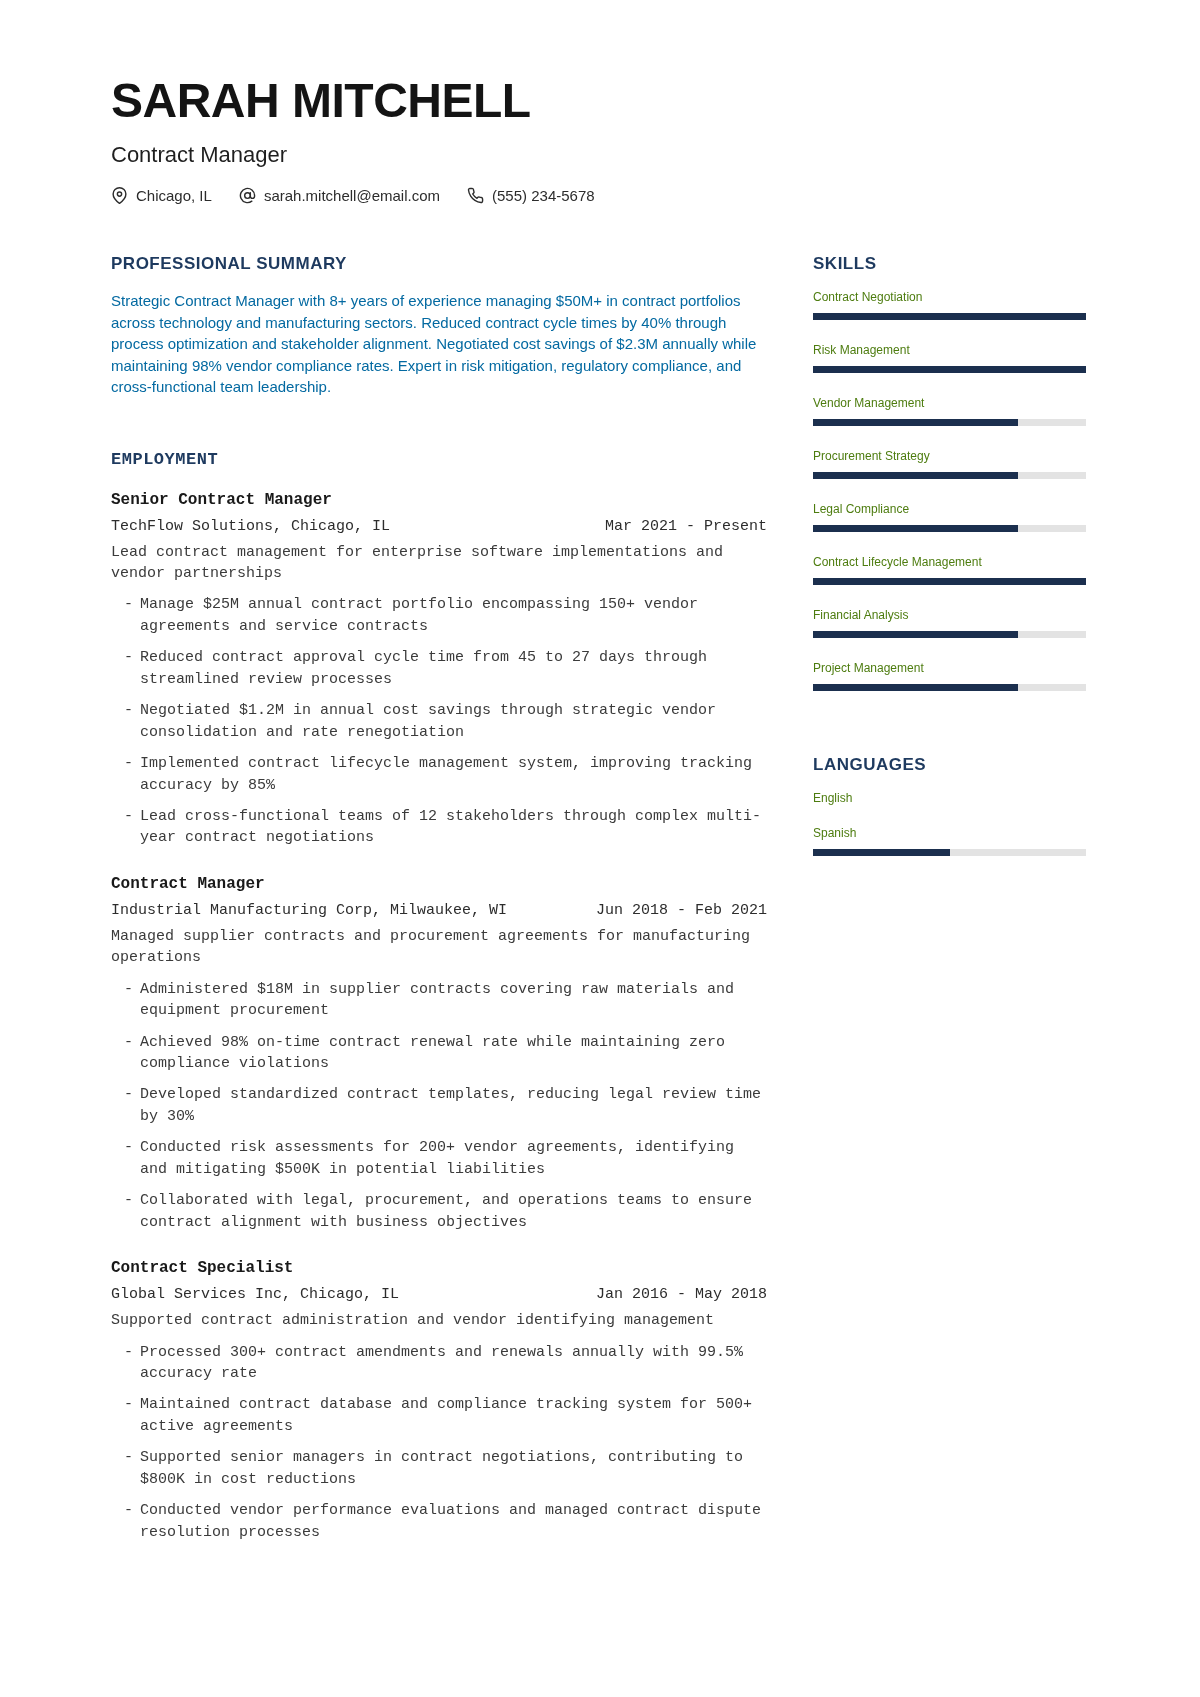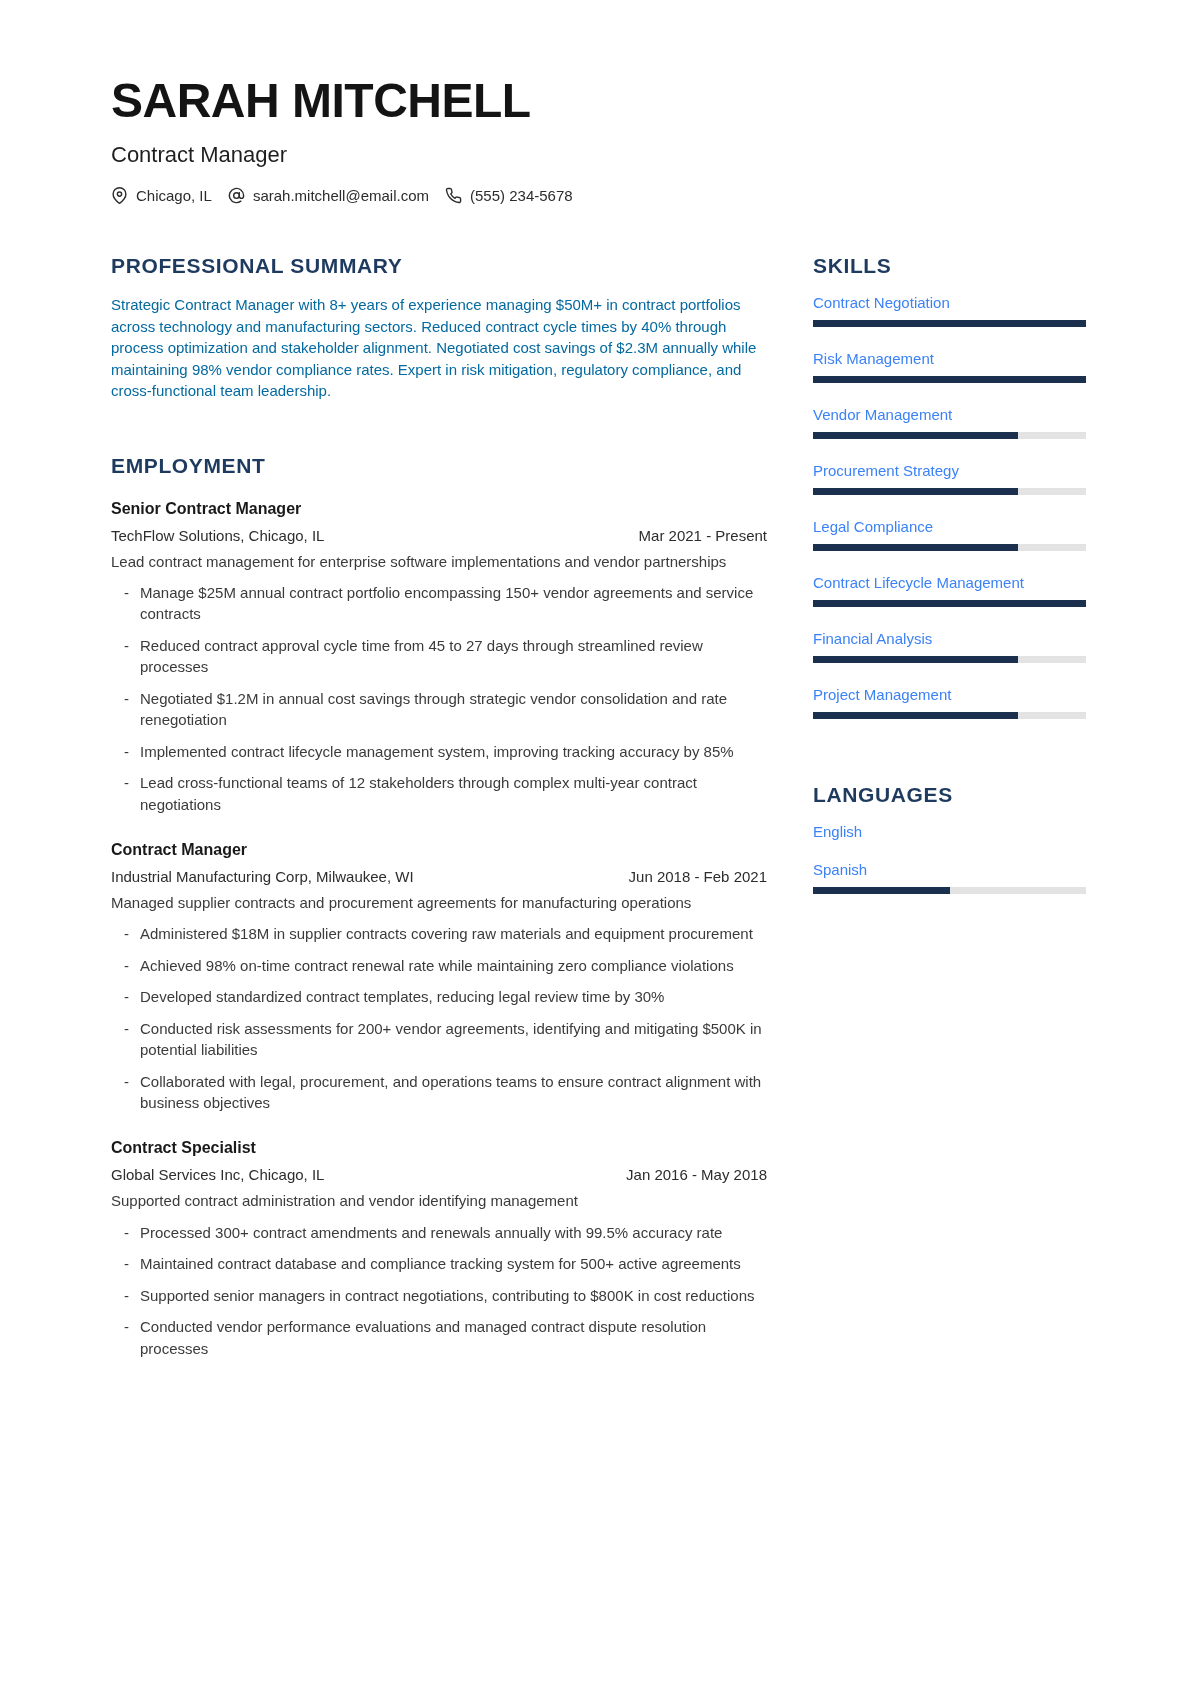--- a/index.html
+++ b/index.html
@@ -26,53 +26,53 @@
   }
   .job-headline {
     margin-top: 16px;
     font-size: 22px;
     color: #1f1f1f;
   }
   .contact-row {
     margin-top: 19px;
     display: flex;
     align-items: center;
-    gap: 16px;
+    gap: 27px;
     font-size: 15px;
     color: #2c2c2c;
   }
   .contact-item { display: flex; align-items: center; gap: 8px; }
   .contact-item svg { display: block; }
 
   
   .columns {
     display: flex;
     gap: 46px;
     margin-top: 50px;
   }
   .main-col { flex: 0 0 656px; width: 656px; }
   .side-col { flex: 1 1 auto; min-width: 0; }
 
   h2.section-heading {
-    font-size: 21px;
+    font-size: 17px;
     font-weight: 700;
     color: #1e3a5f;
     letter-spacing: 0.03em;
     margin-bottom: 16px;
   }
 
   
   .summary-text {
     font-size: 15px;
     line-height: 1.43;
     color: #0369a1;
   }
 
   
-  .employment-section { margin-top: 52px; }
+  .employment-section { margin-top: 52px; font-family: Liberation Mono, monospace; }
   .job { margin-top: 26px; }
   .job:first-of-type { margin-top: 22px; }
   .job-title {
     font-size: 16px;
     font-weight: 700;
     color: #191919;
     margin-bottom: 9px;
   }
   .job-meta {
     display: flex;
@@ -100,22 +100,22 @@
   ul.bullets li::before {
     content: "-";
     position: absolute;
     left: 13px;
     top: 0;
   }
 
   
   .skill-item { margin-bottom: 23px; }
   .skill-label {
-    font-size: 15px;
-    color: #3b82f6;
+    font-size: 12px;
+    color: #4d7c0f;
     margin-bottom: 9px;
   }
   .bar-track {
     width: 100%;
     height: 7px;
     background: #e3e3e3;
     overflow: hidden;
   }
   .bar-fill {
     height: 100%;

